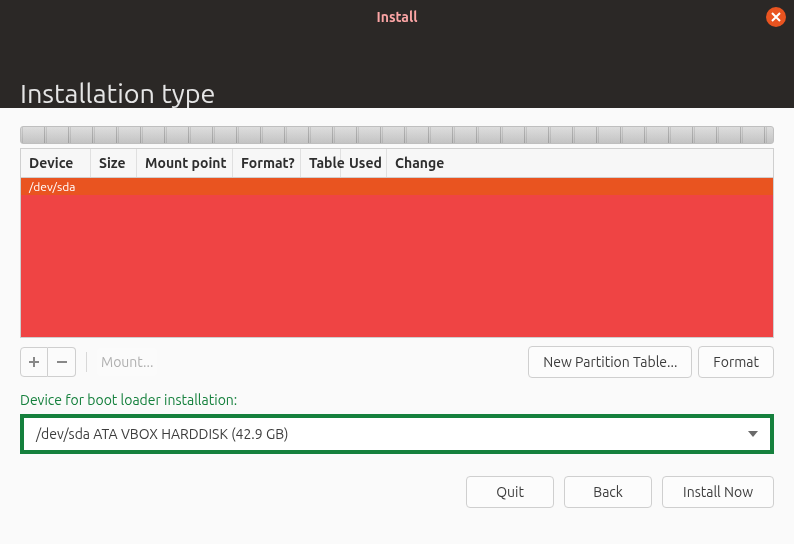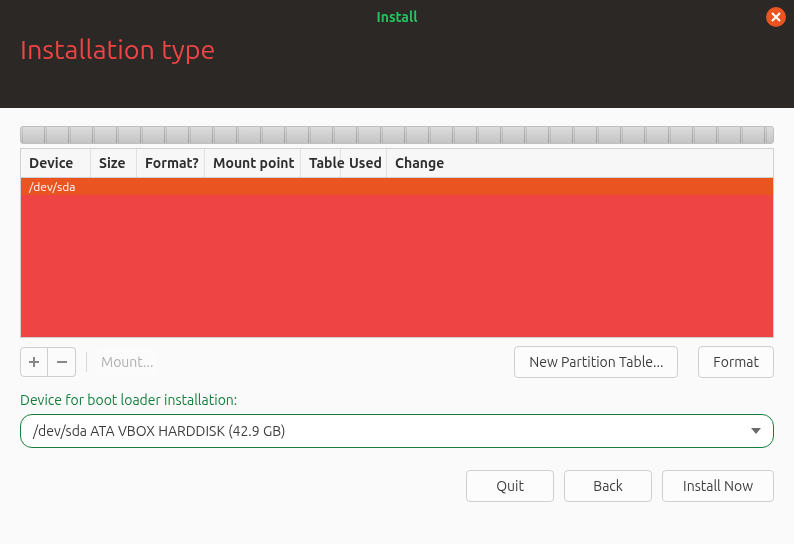--- a/index.html
+++ b/index.html
@@ -11,43 +11,43 @@
     font-size: 14px;
     color: #3c3c3c;
     background: #fafafa;
     overflow: hidden;
   }
 
   
   .titlebar {
     height: 34px;
     background: #2b2826;
-    color: #22c55e;
+    color: #fca5a5;
     display: flex;
     align-items: center;
     justify-content: center;
     position: relative;
   }
   .titlebar-title { font-weight: 600; font-size: 14px; }
   .close-btn {
     position: absolute;
     right: 8px; top: 50%; transform: translateY(-50%);
     width: 20px; height: 20px;
     background: #e95420;
     border-radius: 50%;
     display: flex; align-items: center; justify-content: center;
     cursor: pointer;
   }
   .close-btn svg { width: 10px; height: 10px; stroke: #fff; stroke-width: 2; }
 
   .headerbar {
     height: 74px;
     background: #2b2826;
-    color: #ef4444;
-    display: flex; align-items: flex-start;
+    color: #e5e5e5;
+    display: flex; align-items: flex-end;
     padding: 0 20px;
   }
   .headerbar h1 { font-size: 27px; font-weight: 400; margin: 0; }
 
   
   .content { padding: 18px 20px 14px 20px; }
 
   
   .ruler {
     height: 18px;
@@ -118,29 +118,29 @@
     padding: 6px 10px;
     font-size: 14px;
     cursor: pointer;
     color: #3c3c3c;
   }
   .tb-btn { width: 28px; height: 30px; padding: 0; display:flex;align-items:center;justify-content:center; border-radius:4px 0 0 4px; }
   .tb-btn + .tb-btn { border-left: none; border-radius: 0 4px 4px 0; }
   .tb-btn.disabled, .tb-btn-text.disabled { color: #b0b0b0; cursor: default; background:#fbfbfb; }
   .tb-sep { width: 1px; height: 20px; background: #d8d8d8; margin: 0 10px; }
   .tb-btn-text { border: none; background: transparent; padding: 6px 4px; }
-  .tb-right { margin-left: auto; display:flex; gap: 20px; }
+  .tb-right { margin-left: auto; display:flex; gap: 6px; }
   .tb-btn-big { padding: 7px 14px; background:#fcfcfc; }
 
   
   .boot-label { margin-top: 14px; font-size: 14px; color:#15803d; }
   .select {
     margin-top: 6px;
-    border: 1px solid #15803d;
-    border-radius: 12px;
+    border: 4px solid #15803d;
+    border-radius: 0;
     background: #fff;
     padding: 8px 34px 8px 12px;
     font-size: 14px;
     position: relative;
     cursor: pointer;
   }
   .select::after {
     content: "";
     position: absolute;
     right: 12px; top: 50%; transform: translateY(-50%);
@@ -186,22 +186,22 @@
 </div>
 
 <div class="content">
 
   <div class="ruler"></div>
 
   <div class="tree-wrap">
     <div class="tree-header">
       <div class="cell col-device">Device</div>
       <div class="cell col-type">Size</div>
+      <div class="cell col-mount">Mount point</div>
       <div class="cell col-format">Format?</div>
-      <div class="cell col-mount">Mount point</div>
       <div class="cell col-size">Table</div>
       <div class="cell col-used">Used</div>
       <div class="cell col-system">Change</div>
     </div>
     <div class="tree-body">
       <div class="tree-row">
         <div class="cell col-device">/dev/sda</div>
         <div class="cell col-type"></div>
         <div class="cell col-mount"></div>
         <div class="cell col-format"></div>

